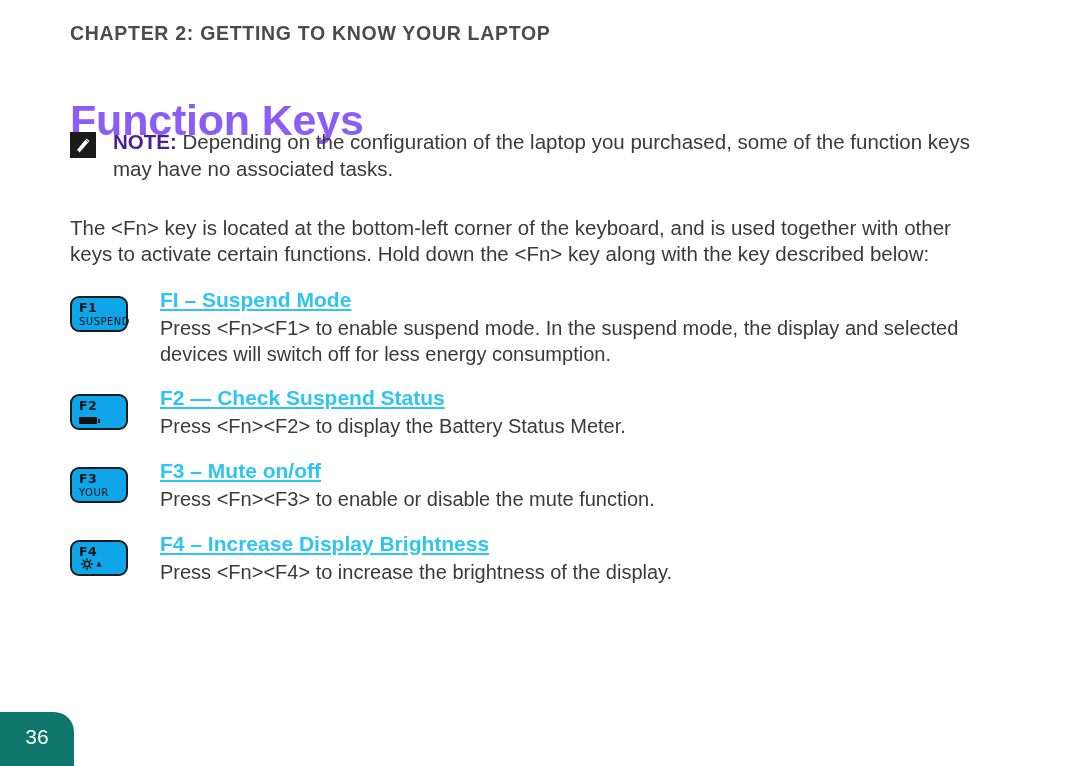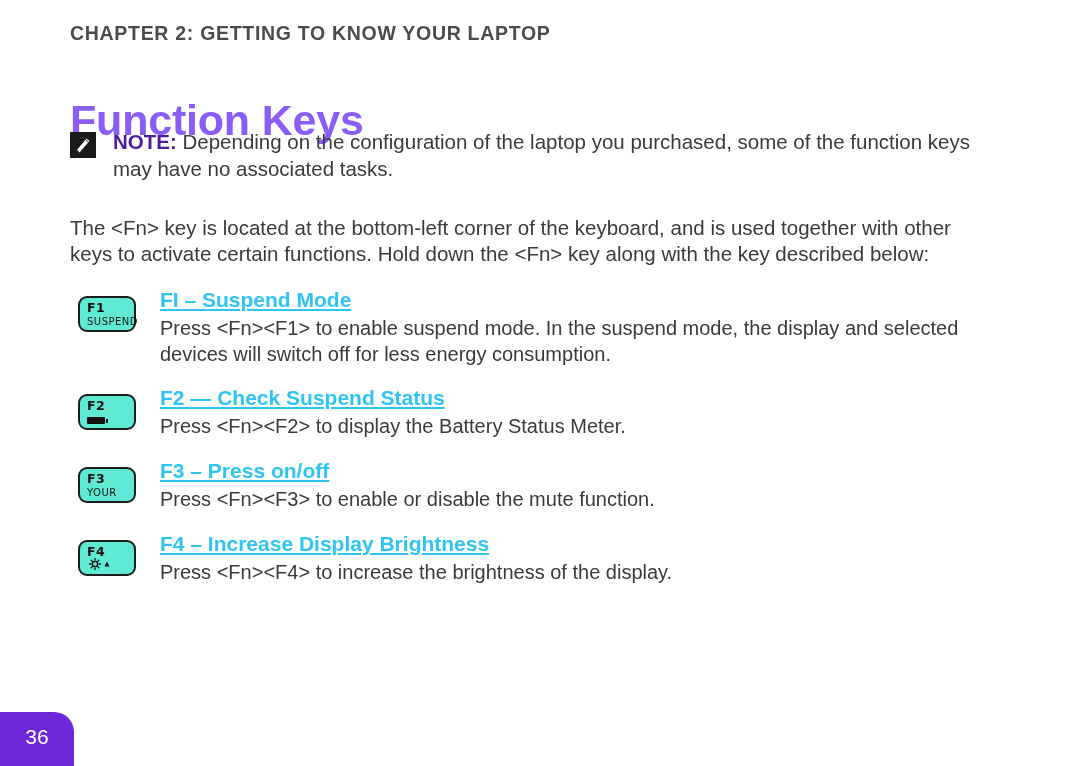--- a/index.html
+++ b/index.html
@@ -111,22 +111,21 @@
   }
 
   
   .keycap {
     width: 58px;
     height: 36px;
     border: 2.5px solid #1c1c1c;
     border-radius: 9px;
     box-sizing: border-box;
     position: relative;
-    background: #5eead4;
-    margin-left: 8px;
+    background: #0ea5e9;
   }
   .keycap .key-label {
     position: absolute;
     left: 7px;
     top: 2px;
     font-size: 12.5px;
     font-weight: bold;
     color: #111;
     letter-spacing: 0.4px;
     font-family: "DejaVu Sans", sans-serif;
@@ -186,21 +185,21 @@
     max-width: 800px;
   }
 
   
   .page-badge {
     position: absolute;
     left: 0;
     bottom: 0;
     width: 74px;
     height: 54px;
-    background: #6d28d9;
+    background: #0f766e;
     border-top-right-radius: 20px;
     color: #ffffff;
     font-size: 21px;
     font-weight: normal;
     display: flex;
     align-items: center;
     justify-content: center;
     padding-bottom: 4px;
     box-sizing: border-box;
   }
@@ -260,21 +259,21 @@
     </div>
 
     <div class="fn-entry">
       <div class="fn-key-wrap">
         <div class="keycap">
           <span class="key-label">F3</span>
           <span class="key-sub">YOUR</span>
         </div>
       </div>
       <div class="fn-body">
-        <h2 class="fn-heading">F3 – Press on/off</h2>
+        <h2 class="fn-heading">F3 – Mute on/off</h2>
         <p class="fn-desc">Press &lt;Fn&gt;&lt;F3&gt; to enable or disable the mute function.</p>
       </div>
     </div>
 
     <div class="fn-entry">
       <div class="fn-key-wrap">
         <div class="keycap">
           <span class="key-label">F4</span>
           <span class="key-glyph">
             <svg width="26" height="12" viewBox="0 0 26 12" aria-hidden="true">

